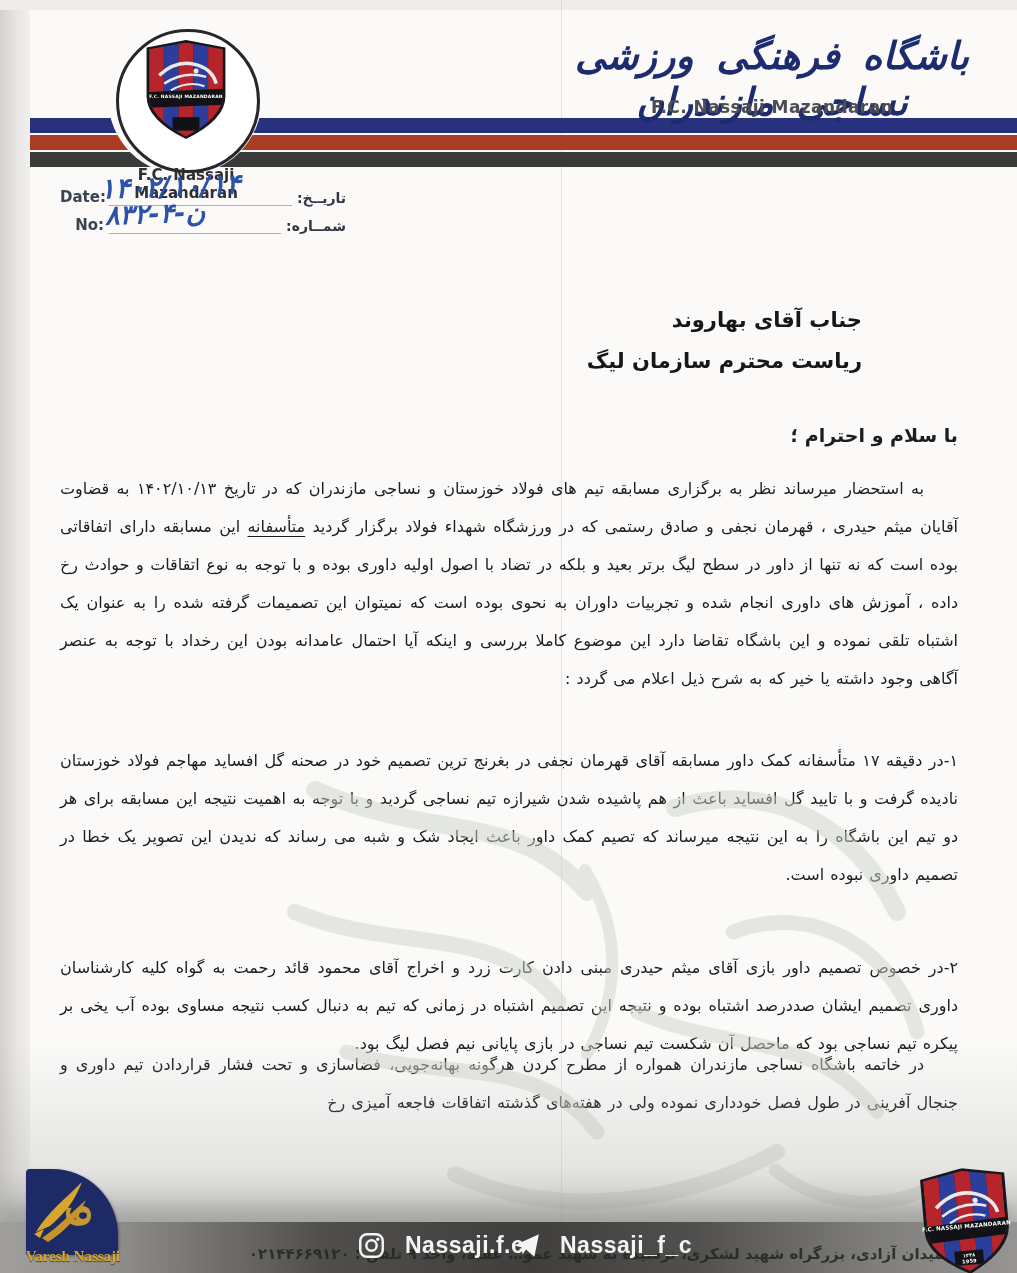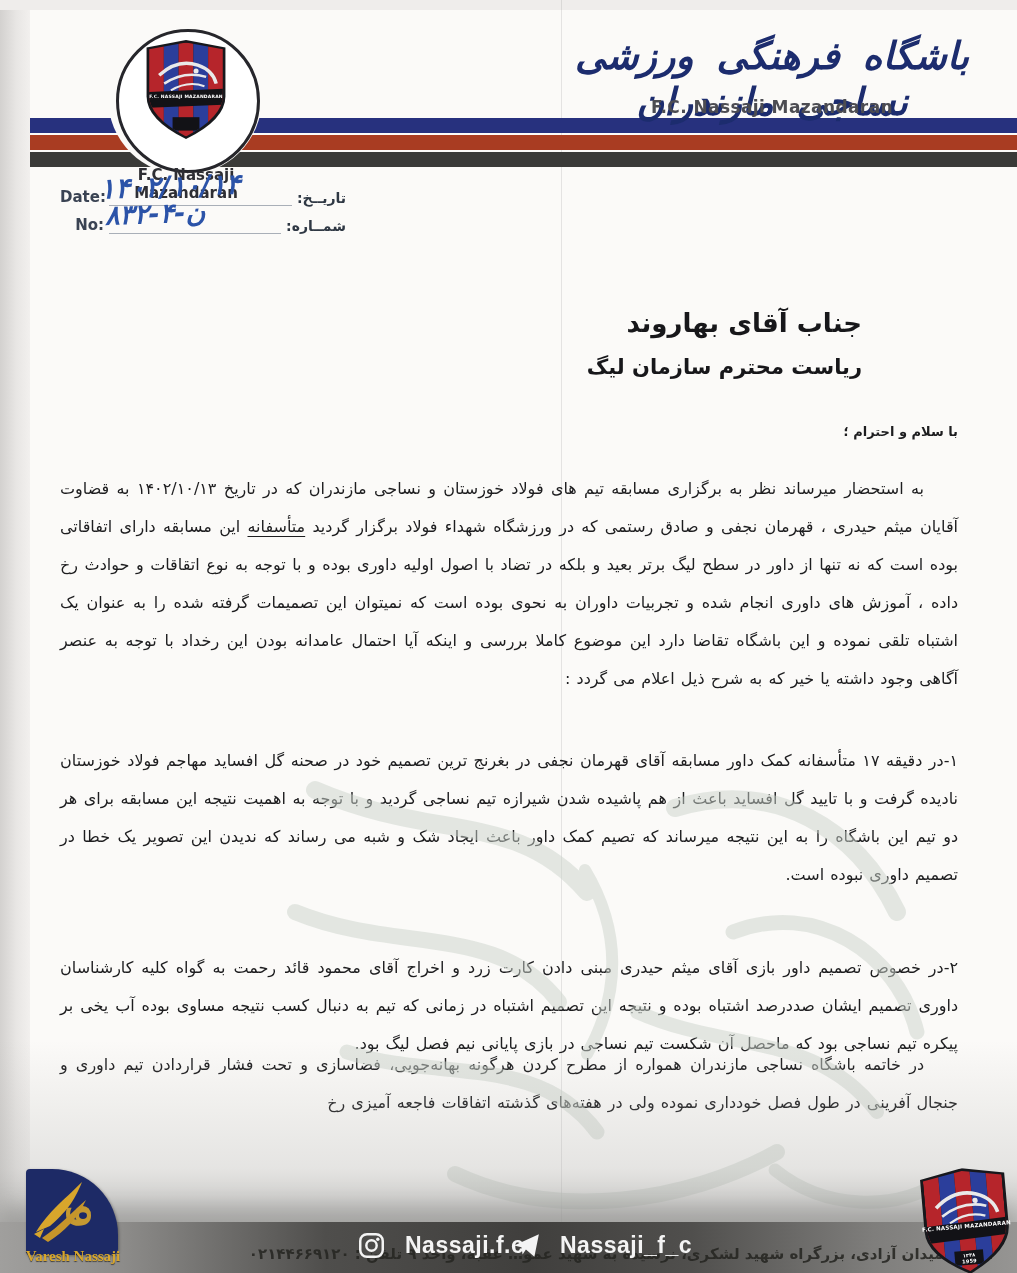--- a/index.html
+++ b/index.html
@@ -27,23 +27,23 @@
                   font-size:17px;color:#4c4c52;letter-spacing:.4px;}
   
   .meta-row{left:60px;width:286px;display:flex;align-items:flex-end;gap:5px;height:22px;}
   .meta-en{width:44px;text-align:right;font-size:15px;color:#3a4353;font-weight:bold;}
   .meta-line{flex:1;border-bottom:1.5px solid #a9afb8;height:16px;}
   .meta-fa{font-size:14px;font-weight:bold;color:#2f3844;direction:rtl;}
   .hand{color:#2b53a8;font-weight:bold;font-style:italic;direction:rtl;white-space:nowrap;
         transform:rotate(-2deg);letter-spacing:1px;}
   
   .recipient{right:155px;top:308px;text-align:right;direction:rtl;color:#17171a;}
-  .recipient .l1{font-size:26px;font-weight:bold;margin-bottom:17px;}
+  .recipient .l1{font-size:21px;font-weight:bold;margin-bottom:17px;}
   .recipient .l2{font-size:21px;font-weight:bold;}
-  .greeting{right:59px;top:424px;direction:rtl;font-size:13px;font-weight:600;color:#1d1d1f;}
+  .greeting{right:59px;top:424px;direction:rtl;font-size:19px;font-weight:600;color:#1d1d1f;}
   .para{left:60px;width:898px;direction:rtl;text-align:justify;font-size:16px;line-height:38px;
         color:#1d1d1f;word-spacing:1px;}
   .indent{text-indent:34px;}
   .ul{text-decoration:underline;text-underline-offset:4px;}
   
   .watermark{left:255px;top:750px;opacity:.5;}
   
   .scan-shadow{left:0;top:1040px;width:1017px;height:233px;pointer-events:none;
     background:linear-gradient(180deg,rgba(175,175,173,0) 0%,rgba(172,172,170,.28) 55%,rgba(160,160,158,.7) 84%,rgba(148,148,146,.9) 100%);}
   .bottom-band{left:0;top:1222px;width:1017px;height:51px;

